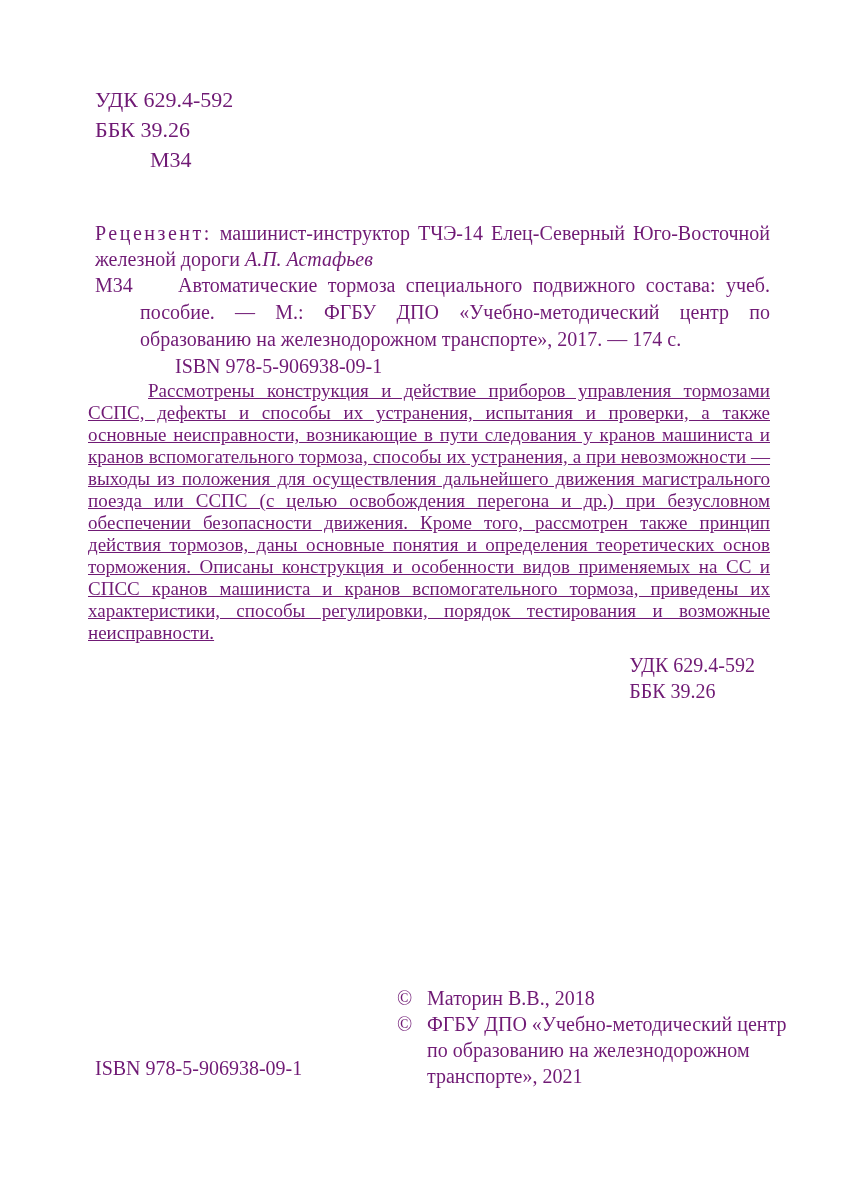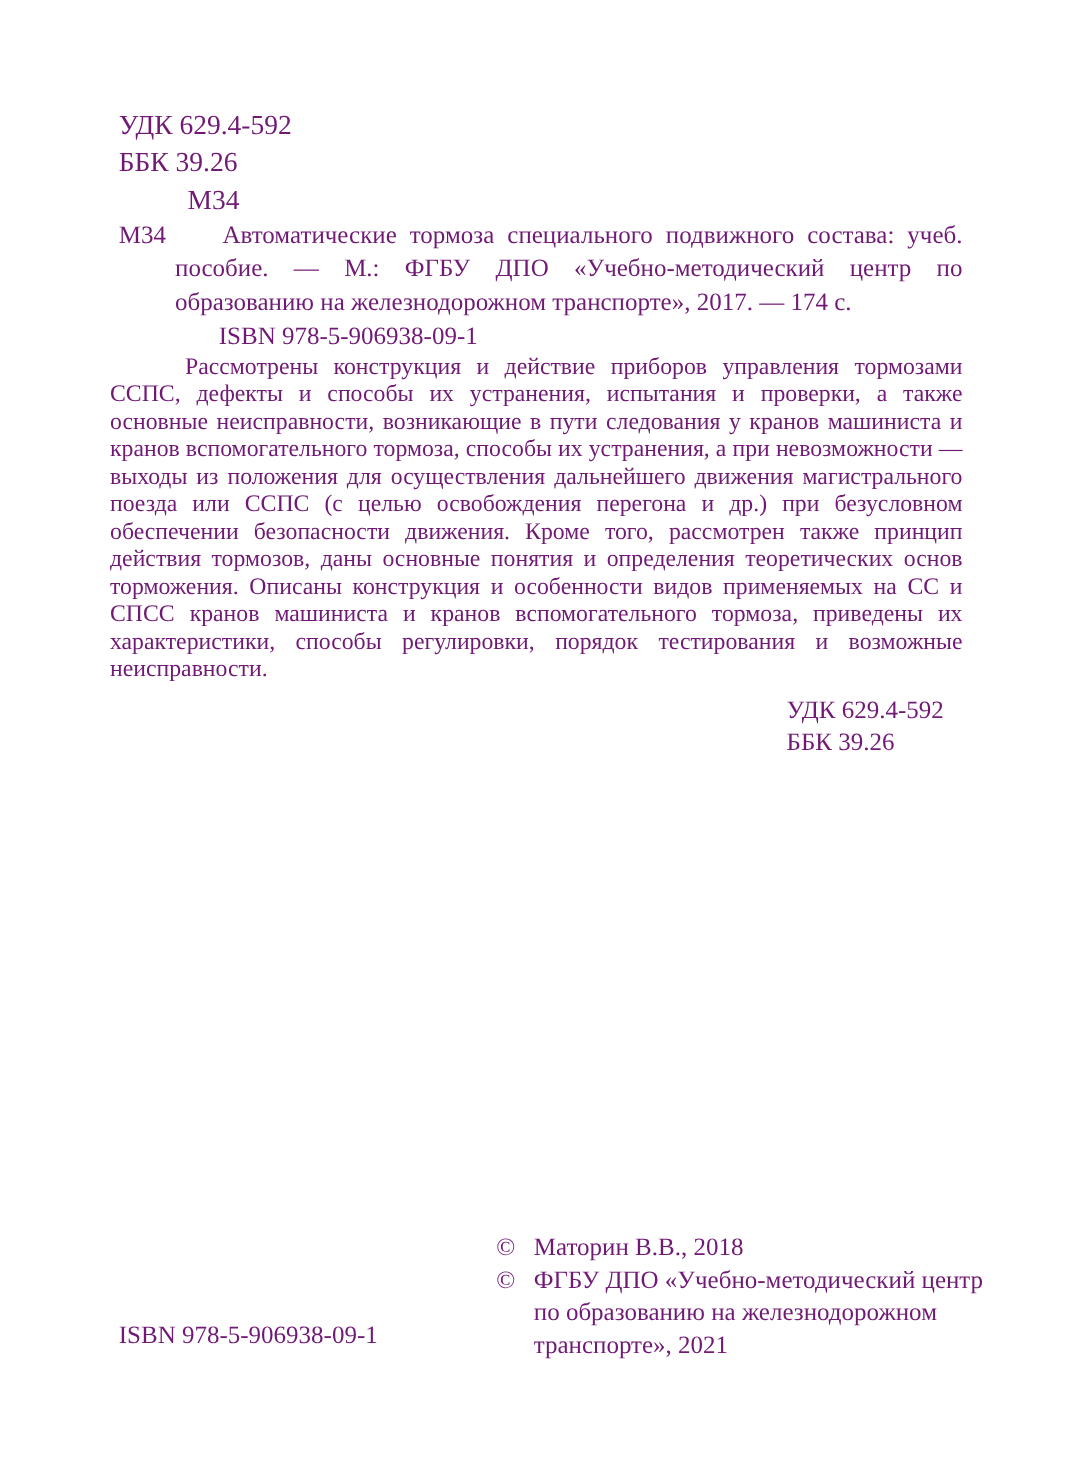--- a/index.html
+++ b/index.html
@@ -75,20 +75,21 @@
 
   
   .annotation {
     font-size: 19px;
     line-height: 22px;
     text-align: justify;
   }
   .annotation p {
     margin: 0;
     text-indent: 60px;
+    text-decoration: underline;
   }
 
   
   .udk-right {
     display: flex;
     justify-content: flex-end;
     margin-top: 8px;
   }
   .udk-right-inner {
     font-size: 20px;
@@ -133,20 +134,21 @@
 <body>
 
 <div class="page">
 
   <div class="head-block">
     <div>УДК 629.4-592</div>
     <div>ББК 39.26</div>
     <div class="indent">М34</div>
   </div>
 
+  <p class="reviewer"><span class="reviewer-label">Рецензент:</span><span> машинист-инструктор ТЧЭ-14 Елец-Северный Юго-Восточной железной дороги </span><span class="reviewer-name">А.П. Астафьев</span></p>
 
 
   <div class="catalog-entry">
     <span class="catalog-code">М34</span>
     <p class="catalog-desc">Автоматические тормоза специального подвижного состава: учеб. пособие. — М.: ФГБУ ДПО «Учебно-методический центр по образованию на железнодорожном транспорте», 2017. — 174 с.</p>
   </div>
 
   <div class="catalog-isbn">ISBN 978-5-906938-09-1</div>
 
   <div class="annotation">

